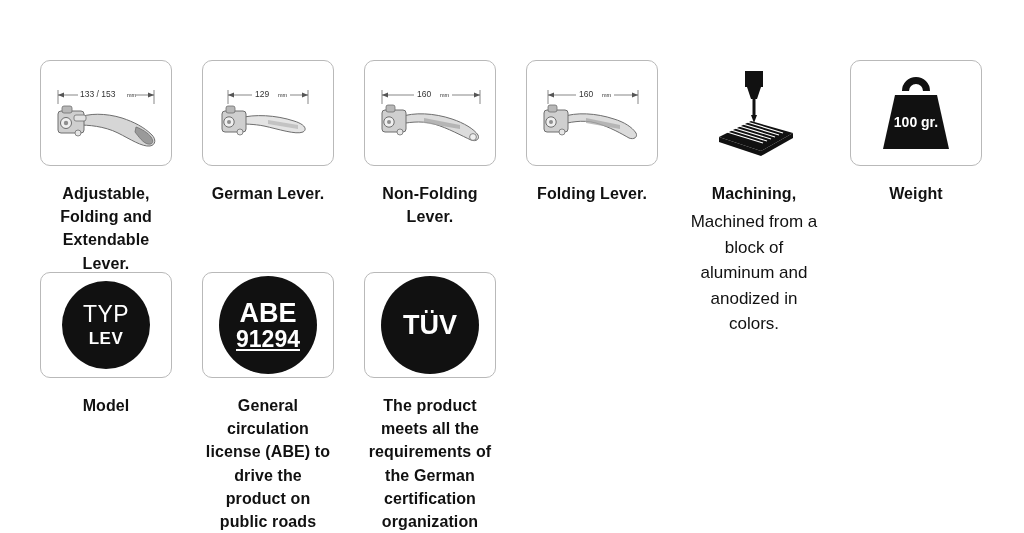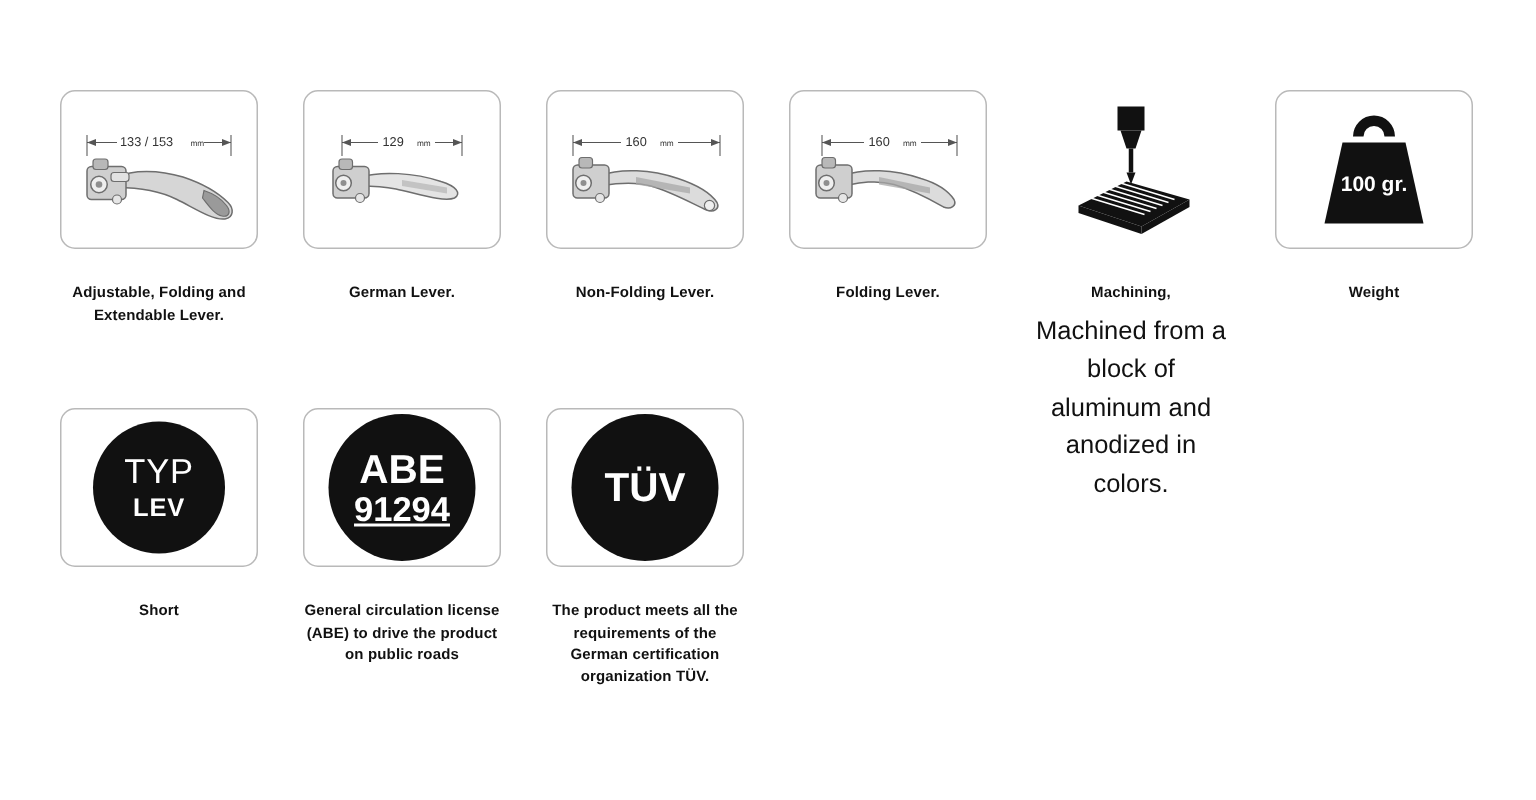--- a/index.html
+++ b/index.html
@@ -51,22 +51,22 @@
     justify-content: center;
     overflow: hidden;
     position: relative;
   }
 
   .tile.plain {
     border: none;
   }
 
   .caption {
-    margin-top: 23px;
-    font-size: 10px;
+    margin-top: 16px;
+    font-size: 16px;
     font-weight: bold;
     line-height: 1.45;
     text-align: center;
     color: #111111;
     letter-spacing: 0.1px;
   }
 
   .subcaption {
     margin-top: 4px;
     font-size: 17px;
@@ -299,21 +299,21 @@
 
   <div class="row row-2">
 
     <div class="cell">
       <div class="tile">
         <div class="badge-circle">
           <div class="badge-line1">TYP</div>
           <div class="badge-line2">LEV</div>
         </div>
       </div>
-      <div class="caption">Short</div>
+      <div class="caption">Model</div>
     </div>
 
     <div class="cell">
       <div class="tile">
         <div class="badge-circle badge-big">
           <div class="badge-abe1">ABE</div>
           <div class="badge-abe2">91294</div>
         </div>
       </div>
       <div class="caption">General circulation license (ABE) to drive the product on public roads</div>

